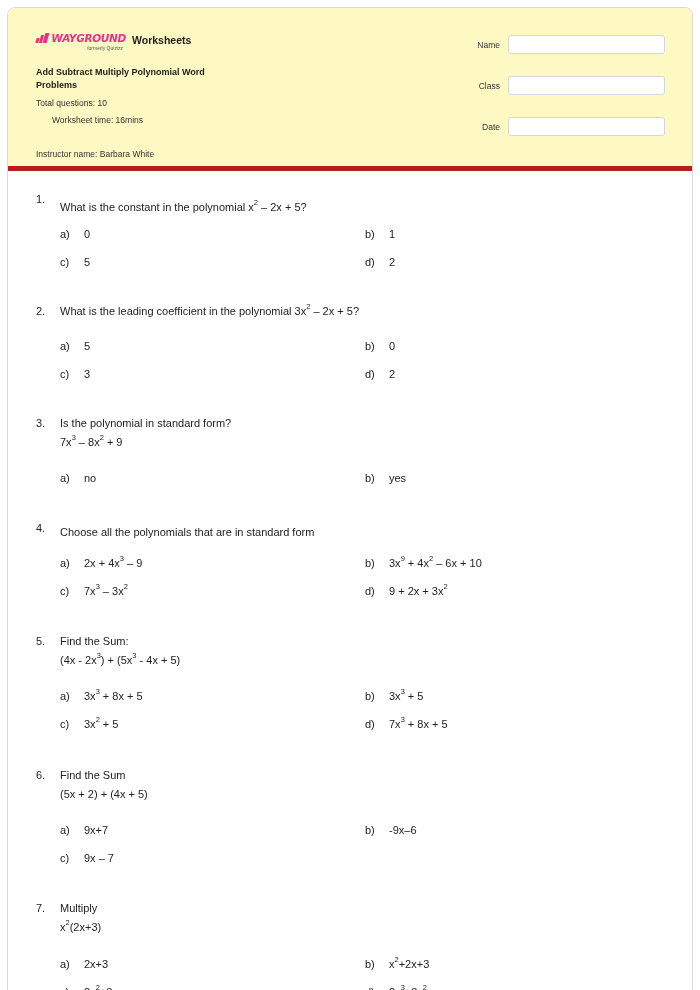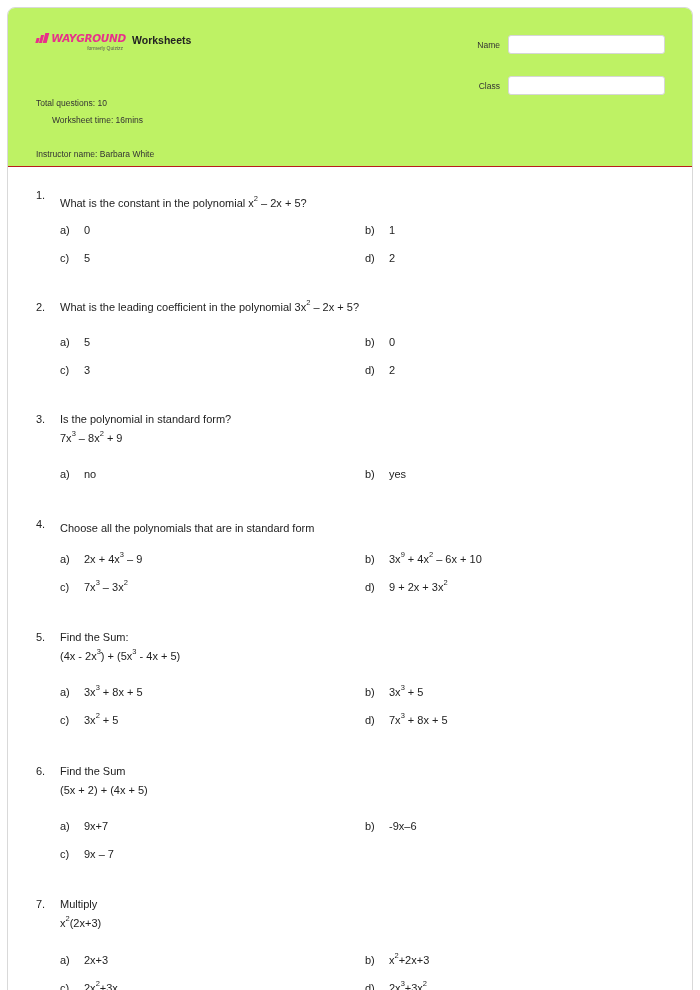--- a/index.html
+++ b/index.html
@@ -19,22 +19,22 @@
       width: 684px;
       height: 1100px;
       border: 1px solid #d9d9d9;
       border-radius: 8px;
       background: #ffffff;
       overflow: hidden;
     }
     .header {
       position: relative;
       height: 158px;
-      background: #bef264;
-      border-bottom: 1px solid #b91c1c;
+      background: #fef9c3;
+      border-bottom: 5px solid #b91c1c;
     }
     .brand {
       position: absolute;
       left: 28px;
       top: 24px;
       display: flex;
       align-items: flex-start;
     }
     .logo {
       display: flex;
@@ -185,30 +185,35 @@
               <span style="height:8px"></span>
               <span style="height:10px;width:4px"></span>
           </span>
           <span class="logo-word">WAYGROUND</span>
         </div>
         <div class="logo-sub">formerly Quizizz</div>
       </div>
       <div class="brand-title">Worksheets</div>
     </div>
 
+    <div class="ws-title">Add Subtract Multiply Polynomial Word Problems</div>
     <div class="meta meta-1">Total questions: 10</div>
     <div class="meta meta-2">Worksheet time: 16mins</div>
     <div class="meta meta-3">Instructor name: Barbara White</div>
 
     <div class="field-row f-name">
       <label>Name</label>
       <input type="text" value="" style="">
     </div>
     <div class="field-row f-class">
       <label>Class</label>
+      <input type="text" value="" style="">
+    </div>
+    <div class="field-row f-date">
+      <label>Date</label>
       <input type="text" value="" style="">
     </div>
   </div>
 
   <div class="questions">
 
     <div class="question" style="top:22px">
       <span class="q-num" style="top:0">1.</span>
       <span class="q-text math" style="top:8px">What is the constant in the polynomial x<sup>2</sup> – 2x + 5?</span>
       <div class="opt col-a" style="top:35px">

